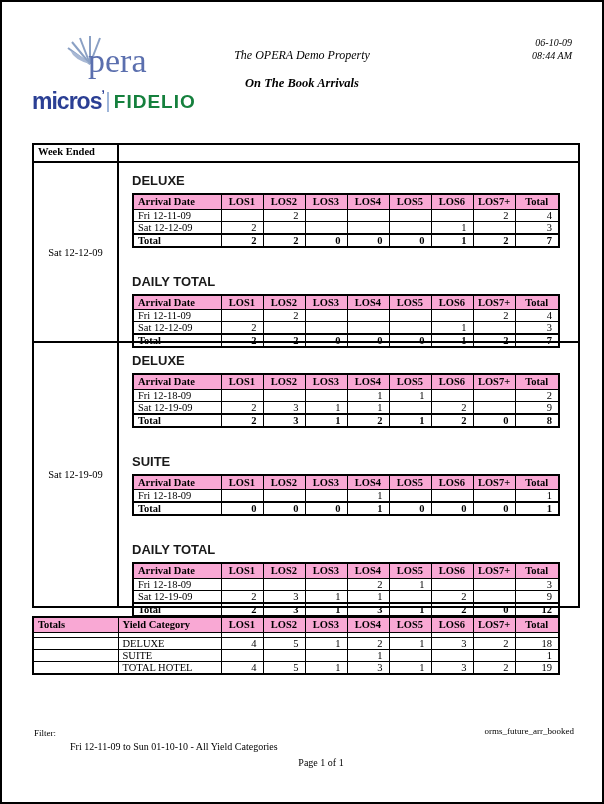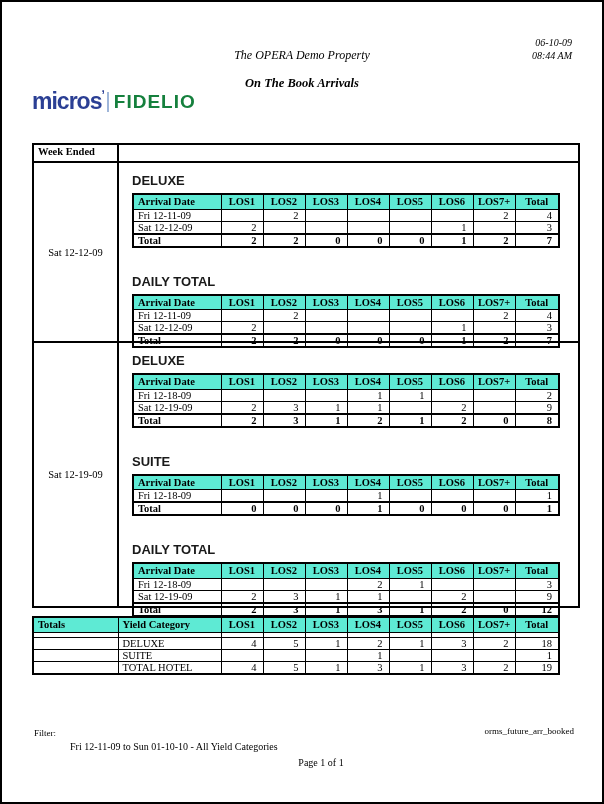--- a/index.html
+++ b/index.html
@@ -32,38 +32,51 @@
   .section + .section{border-top:2px solid #000;}
   .sec-left{width:85px;border-right:2px solid #000;box-sizing:border-box;display:flex;align-items:center;justify-content:center;font-size:10.5px;}
   .sec-content{flex:1;padding:10px 0 12px 13px;}
   .sec1{height:178px;}
   .sec2{height:263px;}
   .block-title{font-family:"Liberation Sans",sans-serif;font-weight:bold;font-size:13px;color:#1a1a1a;margin:0 0 5px 0;}
   .block + .block .block-title{margin-top:26px;}
   
   table.rpt{border-collapse:collapse;border:2px solid #000;table-layout:fixed;font-family:"Liberation Serif",serif;font-size:10.5px;}
   table.rpt th, table.rpt td{border:1px solid #000;padding:0 4px;height:11px;line-height:11px;white-space:nowrap;overflow:hidden;box-sizing:border-box;}
-  table.rpt th{background:#5eead4;font-weight:bold;height:15px;text-align:center;}
+  table.rpt th{background:#f9a8d4;font-weight:bold;height:15px;text-align:center;}
   table.rpt th.c-label{text-align:left;}
   table.rpt td.c-num{text-align:right;padding-right:6px;}
   table.rpt tr.total-row td{font-weight:bold;border-top:2px solid #000;}
   table.rpt tr.spacer td{height:5px;background:#fff;}
   .totals-table{position:absolute;left:30px;top:614px;}
   .totals-table th{height:20px;margin-top:28px;}
   
   .filter-label{position:absolute;left:32px;top:726px;font-size:9px;}
   .report-code{position:absolute;right:28px;top:724px;font-size:9px;}
   .filter-value{position:absolute;left:68px;top:739px;font-size:10px;}
   .page-number{position:absolute;left:0;top:755px;width:100%;text-align:center;font-size:10px;padding-left:19px;}
 </style>
 </head>
 <body>
 
 <div class="page">
 
+  <div class="opera-logo">
+    <svg width="120" height="50" viewBox="0 0 120 50">
+      <g stroke="#8aa0c4" stroke-width="2" fill="none">
+        <path d="M30 30 L8 14"></path>
+        <path d="M30 30 L12 8"></path>
+        <path d="M30 30 L20 4"></path>
+        <path d="M30 30 L30 2"></path>
+        <path d="M30 30 L40 4"></path>
+      </g>
+      <path d="M30 30 Q14 26 10 16 Q22 22 30 30" fill="#a8b8d4"></path>
+      <text x="28" y="38" font-family="Liberation Serif, serif" font-size="34" fill="#5b6fae">pera</text>
+    </svg>
+  </div>
 
   <div class="micros-fidelio">
     <span class="micros-text"><span>micros</span><span class="micros-prime">ʼ</span></span>
     <span class="mf-divider"></span>
     <span class="fidelio-text">FIDELIO</span>
   </div>
 
   <div class="property-name">The OPERA Demo Property</div>
   <div class="report-title">On The Book Arrivals</div>
   <div class="datetime">

